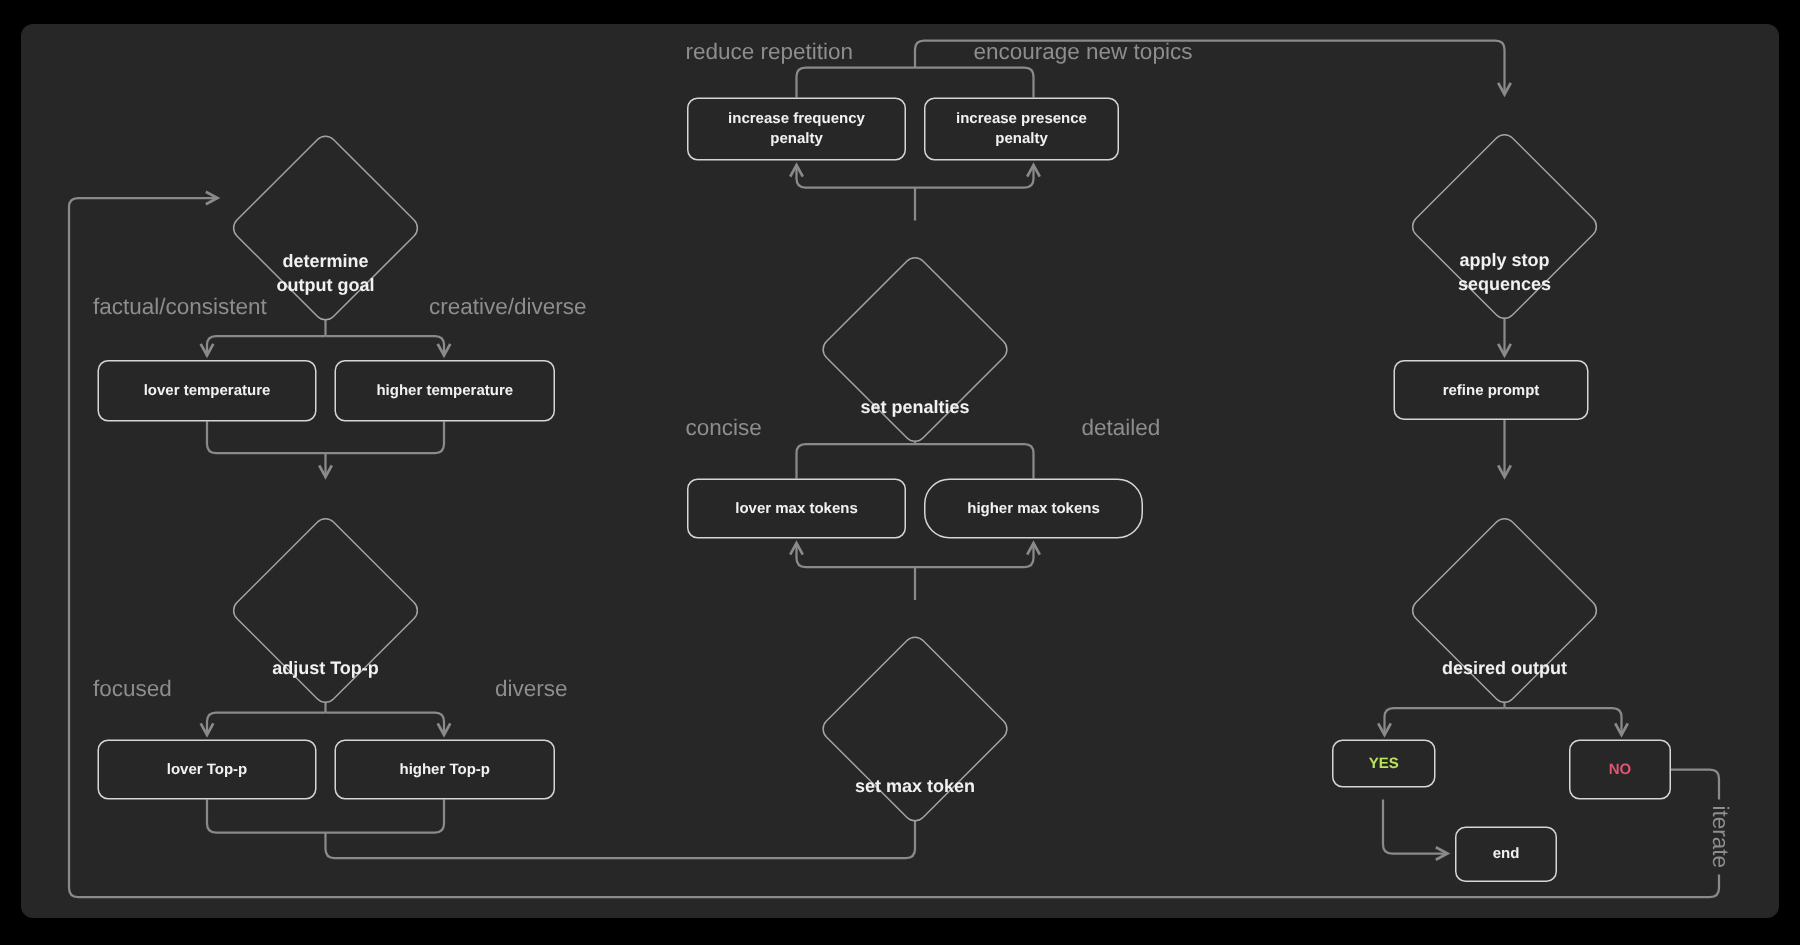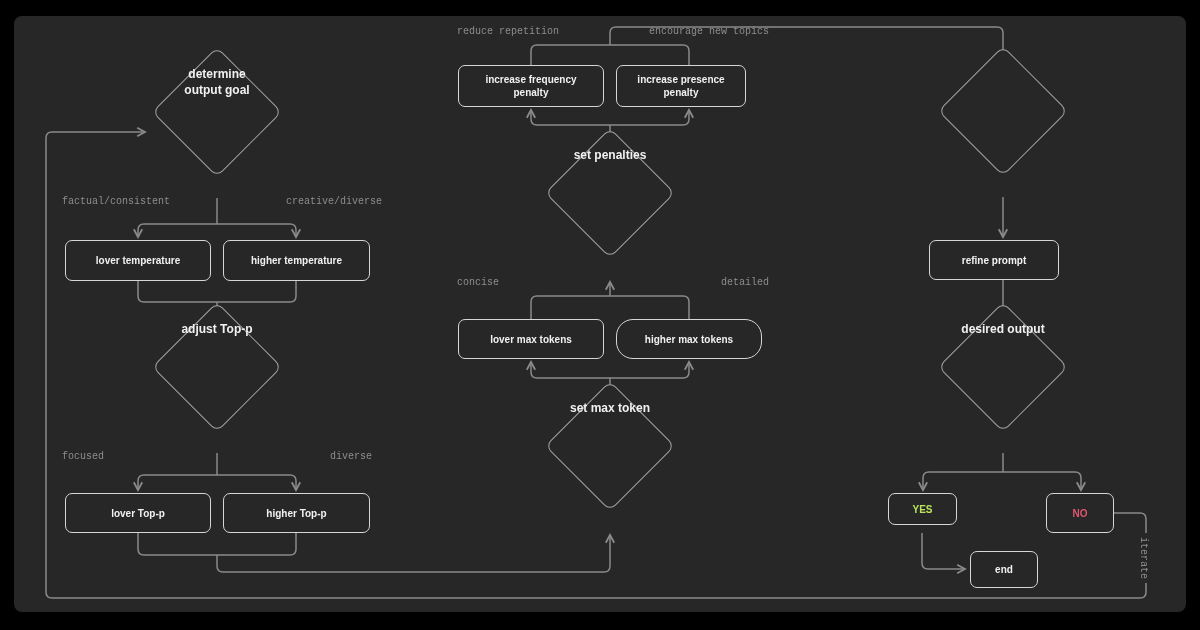--- a/index.html
+++ b/index.html
@@ -13,26 +13,26 @@
         font-family:"Liberation Sans",sans-serif;}
   .panel{position:absolute;left:14px;top:16px;width:1172px;height:596px;
          background:var(--panel-bg);border-radius:8px;}
   svg.wires{position:absolute;left:0;top:0;width:1200px;height:630px;pointer-events:none;}
   svg.wires path{fill:none;stroke:var(--line-color);stroke-width:1.5;}
   .rect-node{position:absolute;border:1.5px solid var(--box-border);border-radius:7px;
              display:flex;align-items:center;justify-content:center;text-align:center;
              color:var(--node-text);font-size:10px;font-weight:bold;line-height:1.3;
              padding:2px 20px;background:var(--panel-bg);}
   .diamond-node{position:absolute;width:132px;height:132px;display:flex;
-                align-items:flex-start;justify-content:center;}
+                align-items:flex-end;justify-content:center;}
   .diamond-shape{position:absolute;width:92px;height:92px;border:1.5px solid var(--diamond-border);
                  border-radius:8px;transform:rotate(45deg);background:var(--panel-bg);}
   .diamond-label{position:relative;width:94px;text-align:center;color:var(--node-text);
                  font-size:12px;font-weight:bold;line-height:1.35;}
-  .edge-label{position:absolute;color:var(--edge-label);font-size:10px;white-space:nowrap;font-family:Liberation Mono, monospace;}
+  .edge-label{position:absolute;color:var(--edge-label);font-size:15px;white-space:nowrap;}
   .edge-label.vertical{writing-mode:vertical-rl;background:var(--panel-bg);padding:4px 0;}
   .yes-text{color:var(--yes-color);} .no-text{color:var(--no-color);}
 </style>
 </head>
 <body>
 
 <div class="page">
   <div class="panel"></div>
 
   <svg class="wires" viewBox="0 0 1200 630">
@@ -91,20 +91,21 @@
   <div class="diamond-node" style="left:151px;top:321px;">
     <div class="diamond-shape"></div>
     <div class="diamond-label">adjust Top-p</div>
   </div>
   <div class="diamond-node" style="left:544px;top:400px;">
     <div class="diamond-shape"></div>
     <div class="diamond-label">set max token</div>
   </div>
   <div class="diamond-node" style="left:937px;top:65px;">
     <div class="diamond-shape"></div>
+    <div class="diamond-label">apply stop sequences</div>
   </div>
   <div class="diamond-node" style="left:937px;top:321px;">
     <div class="diamond-shape"></div>
     <div class="diamond-label">desired output</div>
   </div>
 
   <div class="rect-node" style="left:65px;top:240px;width:146px;height:41px;">lover temperature</div>
   <div class="rect-node" style="left:223px;top:240px;width:147px;height:41px;">higher temperature</div>
   <div class="rect-node" style="left:65px;top:493px;width:146px;height:40px;">lover Top-p</div>
   <div class="rect-node" style="left:223px;top:493px;width:147px;height:40px;">higher Top-p</div>

